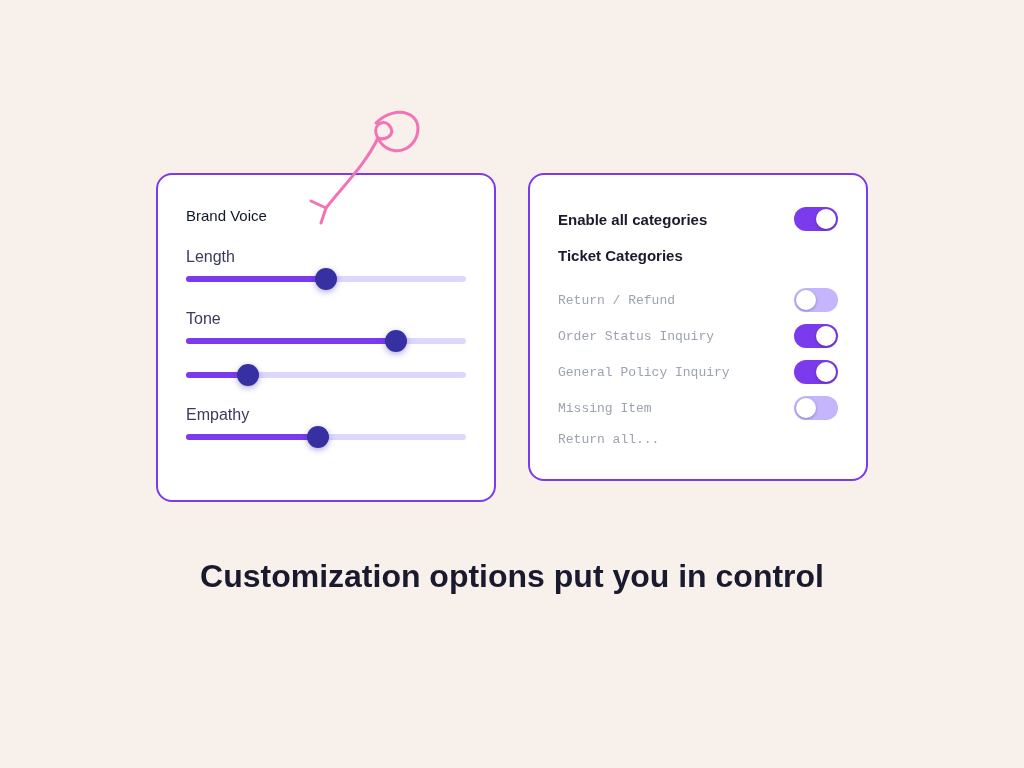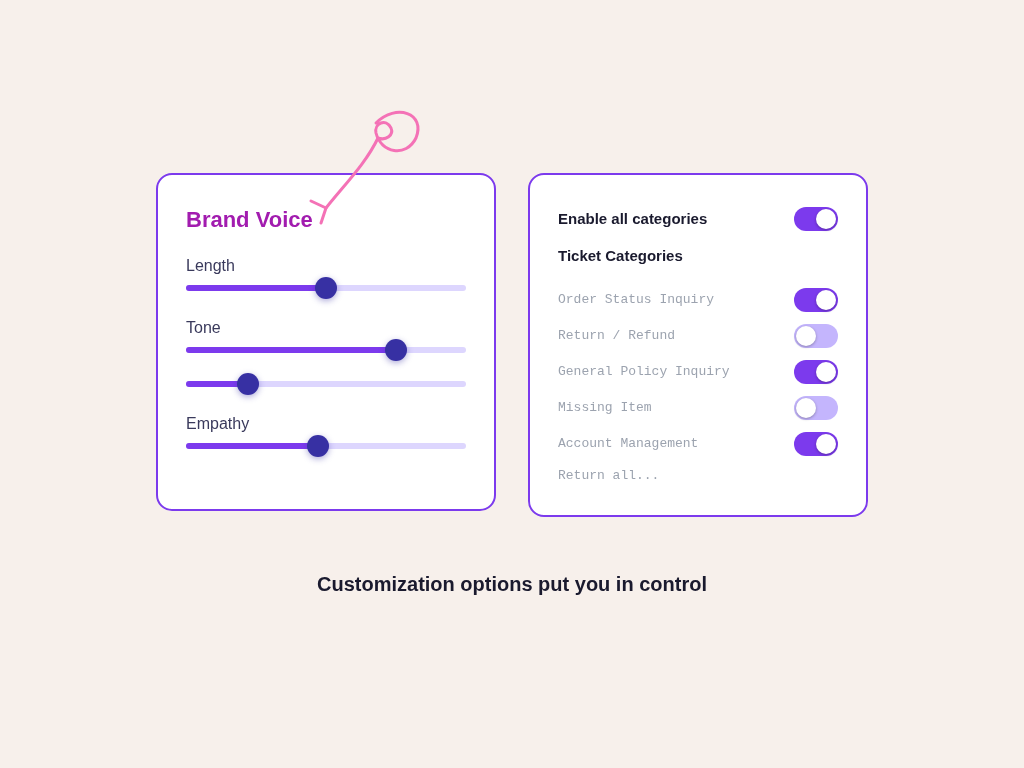--- a/index.html
+++ b/index.html
@@ -25,23 +25,23 @@
 
     .card {
       background: #ffffff;
       border: 2px solid #7c3aed;
       border-radius: 16px;
       padding: 32px 28px;
       width: 340px;
     }
 
     .card-title {
-      font-size: 22px;
-      font-weight: 700;
-      color: #a21caf;
+      font-size: 15px;
+      font-weight: 400;
+      color: #0f172a;
       margin-bottom: 24px;
     }
 
     
     .slider-group {
       margin-bottom: 28px;
     }
 
     .slider-label {
       font-size: 16px;
@@ -147,21 +147,21 @@
 
     .expand-all {
       font-size: 13px;
       color: #9ca3af;
       font-family: 'Courier New', monospace;
       margin-top: 4px;
     }
 
     
     .tagline {
-      font-size: 20px;
+      font-size: 32px;
       font-weight: 700;
       color: #1a1a2e;
       text-align: center;
       margin-top: 8px;
     }
 
     svg.annotation-svg {
       position: absolute;
       top: -70px;
       left: 60px;
@@ -224,51 +224,45 @@
     <div class="enable-row">
       <span class="enable-label">Enable all categories</span>
       <div class="toggle on">
         <div class="toggle-dot"></div>
       </div>
     </div>
 
     <div class="ticket-categories-label">Ticket Categories</div>
 
     <div class="category-row">
+      <span class="category-name">Return / Refund</span>
+      <div class="toggle off">
+        <div class="toggle-dot"></div>
+      </div>
+    </div>
+
+    <div class="category-row">
       <span class="category-name">Order Status Inquiry</span>
       <div class="toggle on">
         <div class="toggle-dot"></div>
       </div>
     </div>
 
     <div class="category-row">
-      <span class="category-name">Return / Refund</span>
-      <div class="toggle off">
-        <div class="toggle-dot"></div>
-      </div>
-    </div>
-
-    <div class="category-row">
       <span class="category-name">General Policy Inquiry</span>
       <div class="toggle on">
         <div class="toggle-dot"></div>
       </div>
     </div>
 
     <div class="category-row">
       <span class="category-name">Missing Item</span>
       <div class="toggle off">
         <div class="toggle-dot"></div>
       </div>
     </div>
 
-    <div class="category-row">
-      <span class="category-name">Account Management</span>
-      <div class="toggle on">
-        <div class="toggle-dot"></div>
-      </div>
-    </div>
 
     <div class="expand-all">Return all...</div>
   </div>
 </div>
 
 <div class="tagline">Customization options put you in control</div>
 
 </body></html>

